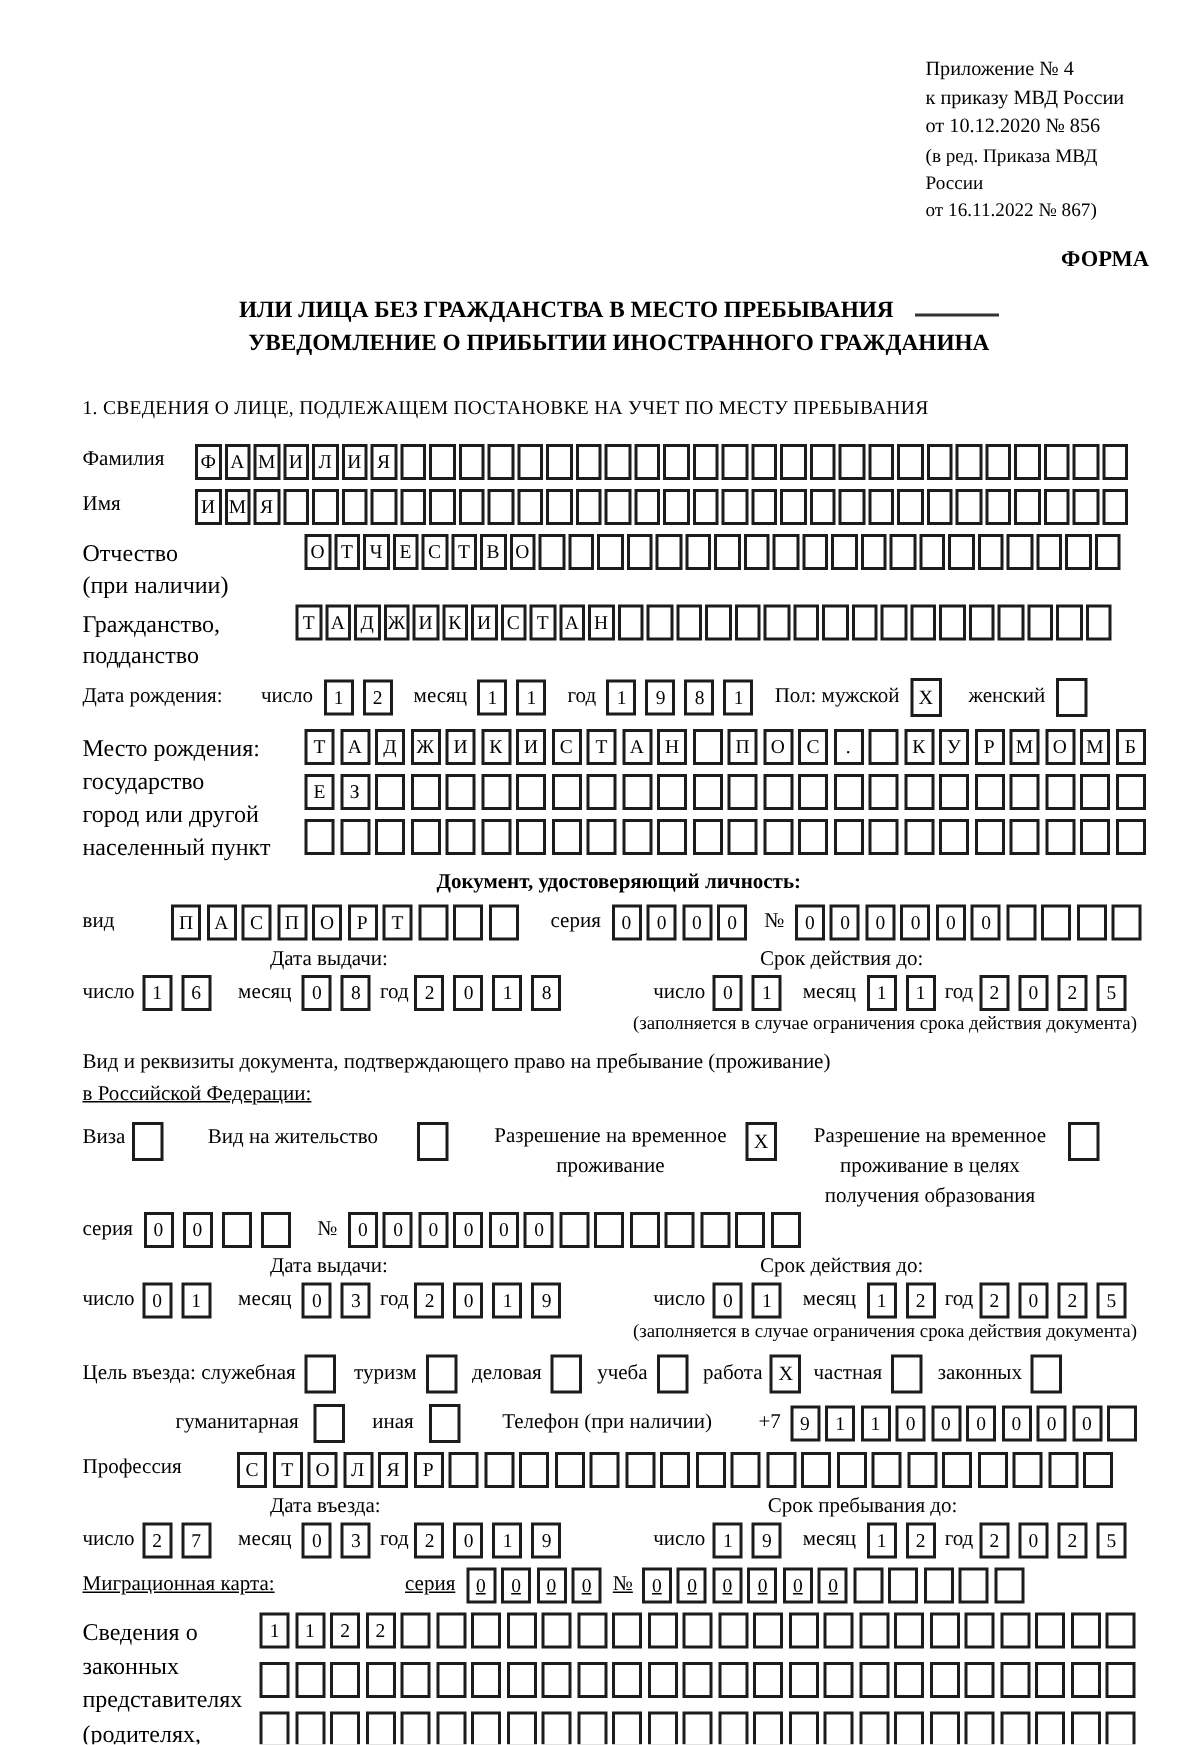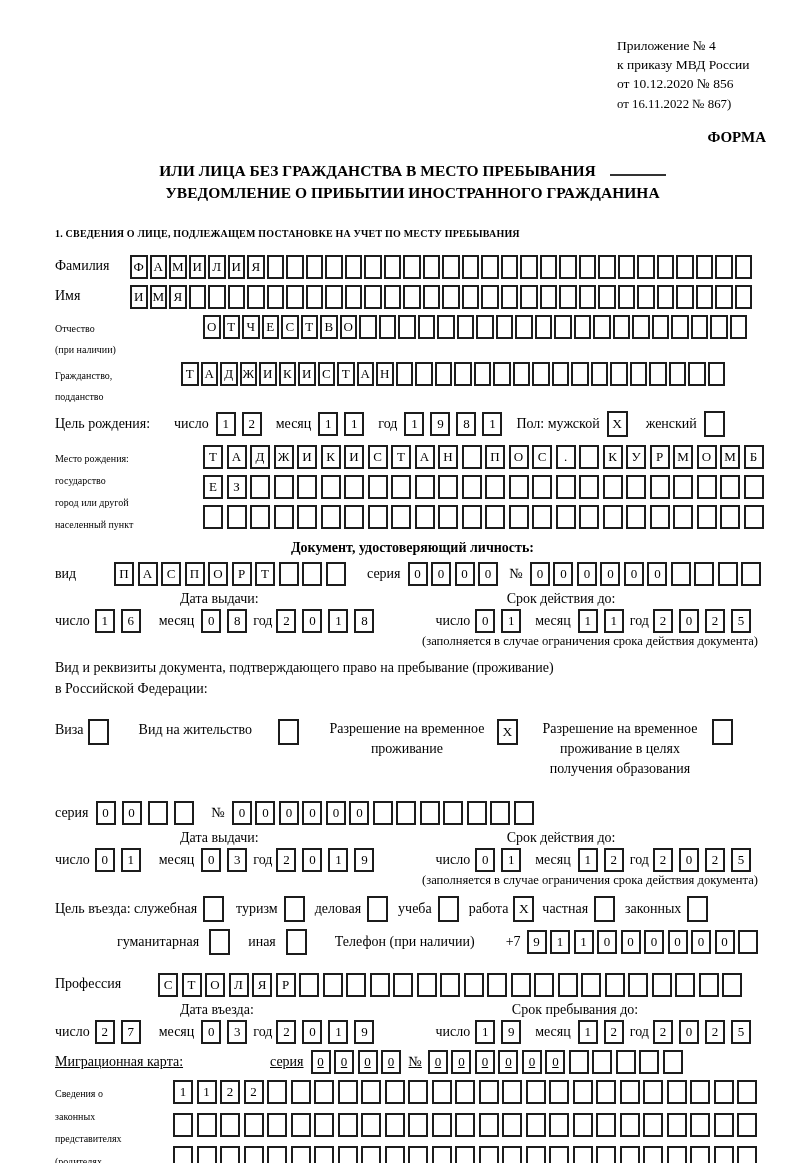--- a/index.html
+++ b/index.html
@@ -4,24 +4,24 @@
 <style>
   html,body{margin:0;padding:0;background:#fff;}
   body{font-family:"Liberation Serif","DejaVu Serif",serif;color:#000;}
   .page{position:relative;width:800px;height:1163px;box-sizing:border-box;
         padding:36px 30px 0 55px;background:#fff;overflow:hidden;}
   .appendix{margin-left:562px;font-size:13.5px;line-height:19px;}
   .amendment{margin-left:562px;font-size:12.8px;line-height:18px;margin-top:2px;}
   .forma{text-align:right;font-weight:bold;font-size:15px;margin-top:16px;padding-right:4px;}
   .title{text-align:center;font-weight:bold;font-size:15.5px;line-height:22px;margin-top:14px;}
   .title-underline{display:inline-block;width:56px;border-bottom:2.5px solid #333;margin-left:14px;}
-  .section1{font-weight:bold;font-size:10px;margin-top:24px;margin-bottom:16px;letter-spacing:0.2px;}
+  .section1{font-weight:normal;font-size:13px;margin-top:24px;margin-bottom:16px;letter-spacing:0.2px;}
   .row{display:flex;align-items:flex-start;margin-bottom:6px;}
   .lbl{font-size:14px;padding-top:3px;flex:none;}
-  .lblcol{display:flex;flex-direction:column;font-size:10px;line-height:21px;padding-top:3px;flex:none;}
+  .lblcol{display:flex;flex-direction:column;font-size:16px;line-height:21px;padding-top:3px;flex:none;}
   .w75{width:75px;} .w103{width:103px;} .w112{width:112px;} .w126{width:126px;} .w148{width:148px;} .w118{width:118px;} .w190{width:190px;}
   .cells{display:flex;flex:none;}
   .cell{box-sizing:border-box;flex:none;height:24px;border:2px solid #1c1c1c;background:#fff;
         display:flex;align-items:center;justify-content:center;font-size:13px;}
   .p20 .cell{width:17.5px;margin-right:2px;}
   .p24 .cell{width:20px;margin-right:3.5px;}
   .pd .cell{width:20px;margin-right:6px;}
   .cb{box-sizing:border-box;flex:none;width:21px;height:26px;border:2px solid #1c1c1c;
       display:flex;align-items:center;justify-content:center;font-size:13.5px;background:#fff;}
   .stack{display:flex;flex-direction:column;row-gap:6px;}
@@ -39,20 +39,21 @@
 <body>
 
 <div class="page">
 
   <div class="appendix">
     <div>Приложение № 4</div>
     <div>к приказу МВД России</div>
     <div>от 10.12.2020 № 856</div>
   </div>
   <div class="amendment">
+    <div>(в ред. Приказа МВД России</div>
     <div>от 16.11.2022 № 867)</div>
   </div>
 
   <div class="forma">ФОРМА</div>
 
   <div class="title">
     <div><span>ИЛИ ЛИЦА БЕЗ ГРАЖДАНСТВА В МЕСТО ПРЕБЫВАНИЯ</span><span class="title-underline"></span></div>
     <div>УВЕДОМЛЕНИЕ О ПРИБЫТИИ ИНОСТРАННОГО ГРАЖДАНИНА</div>
   </div>
 
@@ -164,21 +165,21 @@
         <div class="cell"></div>
         <div class="cell"></div>
         <div class="cell"></div>
         <div class="cell"></div>
         <div class="cell"></div>
         <div class="cell"></div>
         <div class="cell"></div>
       </div>
   </div>
 
-  <div class="row" style="margin-bottom:4px;">
+  <div class="row" style="margin-bottom:4px;gap:16px;">
     <div class="lblcol w126">
       <span>Гражданство,</span>
       <span>подданство</span>
     </div>
     <div class="cells p20">
         <div class="cell">Т</div>
         <div class="cell">А</div>
         <div class="cell">Д</div>
         <div class="cell">Ж</div>
         <div class="cell">И</div>
@@ -202,21 +203,21 @@
         <div class="cell"></div>
         <div class="cell"></div>
         <div class="cell"></div>
         <div class="cell"></div>
         <div class="cell"></div>
         <div class="cell"></div>
       </div>
   </div>
 
   <div class="row dg" style="margin-bottom:8px;">
-    <span class="lbl w112" style="padding-top:0;">Цель рождения:</span>
+    <span class="lbl w112" style="padding-top:0;">Дата рождения:</span>
     <span class="lbl mr12" style="padding-top:0;">число</span>
     <div class="cells pd mr8">
         <div class="cell">1</div>
         <div class="cell">2</div>
       </div>
     <span class="lbl mr8" style="padding-top:0;">месяц</span>
     <div class="cells pd mr8">
         <div class="cell">1</div>
         <div class="cell">1</div>
       </div>
@@ -397,23 +398,23 @@
     <div class="cells pd">
         <div class="cell">2</div>
         <div class="cell">0</div>
         <div class="cell">2</div>
         <div class="cell">5</div>
       </div>
   </div>
   <div class="note">(заполняется в случае ограничения срока действия документа)</div>
 
   <div class="plain">Вид и реквизиты документа, подтверждающего право на пребывание (проживание)</div>
-  <div class="plain" style="margin-bottom:20px;">в Российской Федерации:</div>
-
-  <div class="row" style="margin-bottom:22px;">
+  <div class="plain" style="margin-bottom:8px;text-decoration:underline;">в Российской Федерации:</div>
+
+  <div class="row" style="margin-bottom:0;">
     <span class="lbl">Виза</span>
     <div class="cb" style="margin-left:4px;"></div>
     <span class="lbl" style="margin-left:30px;">Вид на жительство</span>
     <div class="cb" style="margin-left:26px;"></div>
     <div class="ctrblk" style="margin-left:24px;width:168px;">Разрешение на временное проживание</div>
     <div class="cb" style="margin-left:6px;">X</div>
     <div class="ctrblk" style="margin-left:16px;width:172px;">Разрешение на временное проживание в целях получения образования</div>
     <div class="cb" style="margin-left:6px;"></div>
   </div>
 
@@ -496,21 +497,21 @@
     <span class="lbl" style="padding-top:0;margin:0 6px 0 10px;">учеба</span>
     <div class="cb"></div>
     <span class="lbl" style="padding-top:0;margin:0 5px 0 10px;">работа</span>
     <div class="cb">X</div>
     <span class="lbl" style="padding-top:0;margin:0 6px 0 8px;">частная</span>
     <div class="cb"></div>
     <span class="lbl" style="padding-top:0;margin:0 6px 0 10px;">законных</span>
     <div class="cb"></div>
   </div>
 
-  <div class="row dg" style="margin-bottom:18px;">
+  <div class="row dg" style="margin-bottom:6px;">
     <span class="lbl" style="padding-top:0;margin-left:62px;margin-right:10px;">гуманитарная</span>
     <div class="cb"></div>
     <span class="lbl" style="padding-top:0;margin:0 10px 0 18px;">иная</span>
     <div class="cb"></div>
     <span class="lbl" style="padding-top:0;margin-left:28px;">Телефон (при наличии)</span>
     <span class="lbl" style="padding-top:0;margin:0 6px 0 24px;">+7</span>
     <div class="cells p24">
         <div class="cell">9</div>
         <div class="cell">1</div>
         <div class="cell">1</div>

